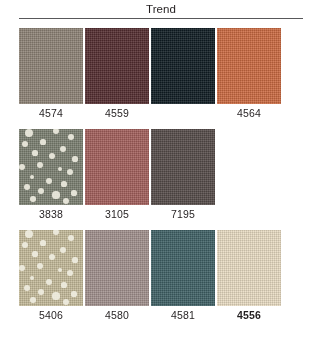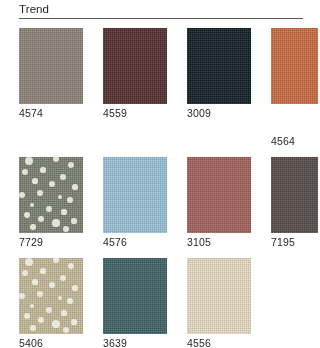--- a/index.html
+++ b/index.html
@@ -11,20 +11,21 @@
     height: 348px;
     background: #ffffff;
     font-family: "Liberation Sans", sans-serif;
     overflow: hidden;
   }
   .page {
     position: relative;
     width: 318px;
     height: 348px;
     box-sizing: border-box;
+    text-align: center;
   }
 
   
   .header {
     position: absolute;
     left: 19px;
     top: 2px;
     width: 284px;
   }
   .header-title {
@@ -43,21 +44,21 @@
   
   .grid {
     position: absolute;
     left: 19px;
     top: 28px;
     width: 284px;
   }
   .row {
     display: flex;
     flex-direction: row;
-    gap: 20px;
+    gap: 2px;
     margin-bottom: 8px;
   }
   .cell {
     width: 64px;
   }
   .swatch {
     position: relative;
     width: 64px;
     height: 76px;
     overflow: hidden;
@@ -104,25 +105,24 @@
         <div class="cell">
           <div class="swatch" style="background-color: rgb(142, 131, 118);"></div>
           <div class="label" style="color: rgb(35, 31, 32);">4574</div>
         </div>
         <div class="cell">
           <div class="swatch" style="background-color: rgb(84, 45, 48);"></div>
           <div class="label" style="color: rgb(35, 31, 32);">4559</div>
         </div>
         <div class="cell">
           <div class="swatch" style="background-color: rgb(15, 28, 35);"></div>
-          <div class="label" style="color: rgb(35, 31, 32);">3009</div>
         </div>
         <div class="cell">
           <div class="swatch" style="background-color: rgb(204, 106, 65);"></div>
-          <div class="label" style="color: rgb(35, 31, 32); margin-top: 28px;">4564</div>
+          <div class="label" style="color: rgb(35, 31, 32);">4564</div>
         </div>
       </div>
       <div class="row">
         <div class="cell">
           <div class="swatch" style="background-color: rgb(123, 128, 113);">
             <div class="dots">
               <div class="dot" style="left: 6px; top: 0px; width: 8px; height: 8px; background: rgb(242, 240, 228); opacity: 0.88;"></div>
               <div class="dot" style="left: 33.6px; top: -1.4px; width: 6.8px; height: 6.8px; background: rgb(242, 240, 228); opacity: 0.88;"></div>
               <div class="dot" style="left: 48.8px; top: 4.8px; width: 6.4px; height: 6.4px; background: rgb(242, 240, 228); opacity: 0.88;"></div>
               <div class="dot" style="left: 3px; top: 12px; width: 6px; height: 6px; background: rgb(242, 240, 228); opacity: 0.88;"></div>
@@ -139,25 +139,21 @@
               <div class="dot" style="left: 26.6px; top: 48.6px; width: 6.8px; height: 6.8px; background: rgb(242, 240, 228); opacity: 0.88;"></div>
               <div class="dot" style="left: 42.4px; top: 52.4px; width: 5.2px; height: 5.2px; background: rgb(242, 240, 228); opacity: 0.88;"></div>
               <div class="dot" style="left: 4.8px; top: 54.8px; width: 6.4px; height: 6.4px; background: rgb(242, 240, 228); opacity: 0.88;"></div>
               <div class="dot" style="left: 19px; top: 59px; width: 6px; height: 6px; background: rgb(242, 240, 228); opacity: 0.88;"></div>
               <div class="dot" style="left: 33.4px; top: 62.4px; width: 7.2px; height: 7.2px; background: rgb(242, 240, 228); opacity: 0.88;"></div>
               <div class="dot" style="left: 52.4px; top: 61.4px; width: 5.2px; height: 5.2px; background: rgb(242, 240, 228); opacity: 0.88;"></div>
               <div class="dot" style="left: 11.2px; top: 67.2px; width: 5.6px; height: 5.6px; background: rgb(242, 240, 228); opacity: 0.88;"></div>
               <div class="dot" style="left: 44px; top: 69px; width: 6px; height: 6px; background: rgb(242, 240, 228); opacity: 0.88;"></div>
             </div>
           </div>
-          <div class="label" style="color: rgb(35, 31, 32);">7729</div>
-        </div>
-        <div class="cell">
-          <div class="swatch" style="background-color: rgb(156, 195, 214);"></div>
-          <div class="label" style="color: rgb(35, 31, 32);">4576</div>
+          <div class="label" style="color: rgb(35, 31, 32);">3838</div>
         </div>
         <div class="cell">
           <div class="swatch" style="background-color: rgb(163, 95, 92);"></div>
           <div class="label" style="color: rgb(35, 31, 32);">3105</div>
         </div>
         <div class="cell">
           <div class="swatch" style="background-color: rgb(85, 76, 73);"></div>
           <div class="label" style="color: rgb(35, 31, 32);">7195</div>
         </div>
       </div>
@@ -185,23 +181,27 @@
               <div class="dot" style="left: 19px; top: 59px; width: 6px; height: 6px; background: rgb(242, 240, 228); opacity: 0.88;"></div>
               <div class="dot" style="left: 33.4px; top: 62.4px; width: 7.2px; height: 7.2px; background: rgb(242, 240, 228); opacity: 0.88;"></div>
               <div class="dot" style="left: 52.4px; top: 61.4px; width: 5.2px; height: 5.2px; background: rgb(242, 240, 228); opacity: 0.88;"></div>
               <div class="dot" style="left: 11.2px; top: 67.2px; width: 5.6px; height: 5.6px; background: rgb(242, 240, 228); opacity: 0.88;"></div>
               <div class="dot" style="left: 44px; top: 69px; width: 6px; height: 6px; background: rgb(242, 240, 228); opacity: 0.88;"></div>
             </div>
           </div>
           <div class="label" style="color: rgb(35, 31, 32);">5406</div>
         </div>
         <div class="cell">
+          <div class="swatch" style="background-color: rgb(162, 145, 142);"></div>
+          <div class="label" style="color: rgb(35, 31, 32);">4580</div>
+        </div>
+        <div class="cell">
           <div class="swatch" style="background-color: rgb(63, 97, 102);"></div>
-          <div class="label" style="color: rgb(35, 31, 32);">3639</div>
+          <div class="label" style="color: rgb(35, 31, 32);">4581</div>
         </div>
         <div class="cell">
           <div class="swatch" style="background-color: rgb(233, 220, 195);"></div>
-          <div class="label" style="color: rgb(35, 31, 32);">4556</div>
+          <div class="label" style="color: rgb(35, 31, 32); font-weight: bold;">4556</div>
         </div>
       </div>
     </div>
 
 </div>
 
 </body></html>

